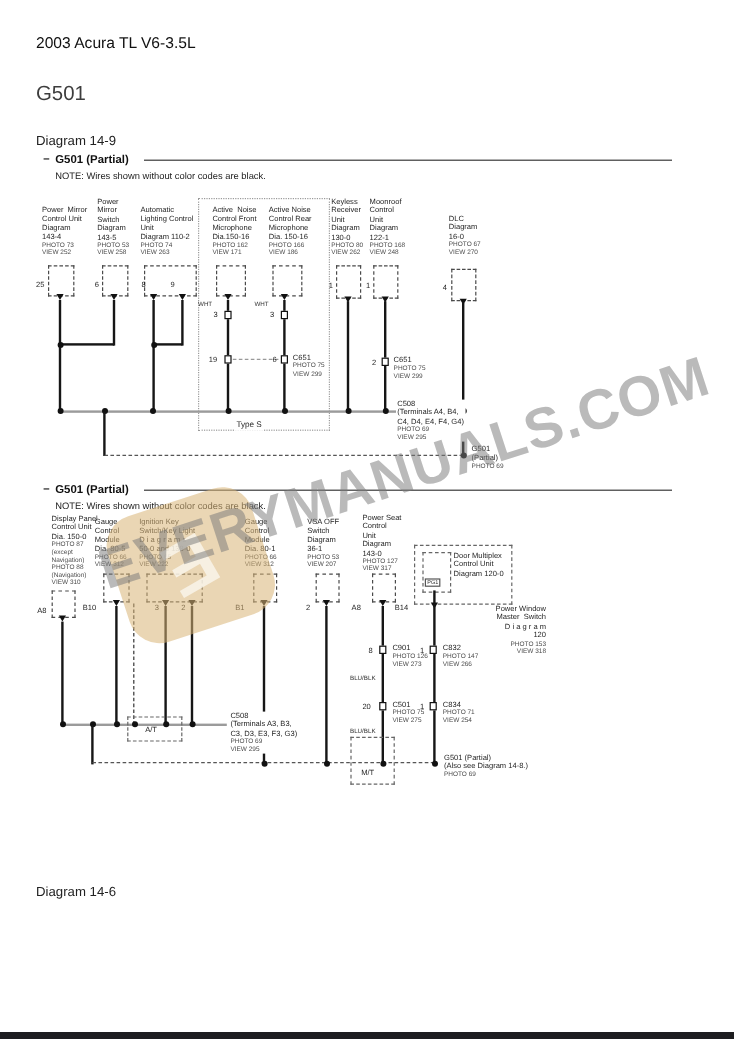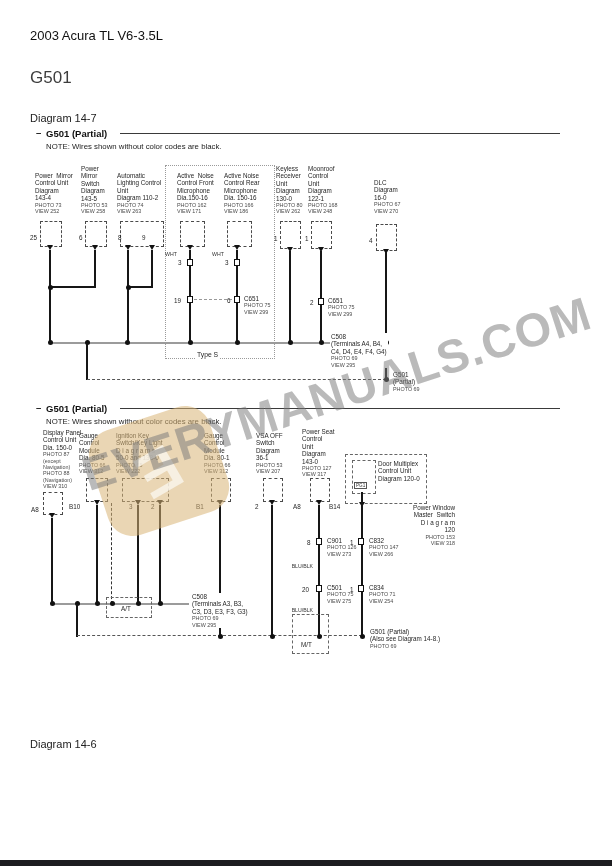--- a/index.html
+++ b/index.html
@@ -40,21 +40,21 @@
   .wm-glyph{font-size:62px;font-weight:bold;color:rgba(250,246,238,0.8);transform:scaleX(-1) rotate(12deg);}
   .bottom-bar{position:absolute;left:0;bottom:0;width:612px;height:6px;background:#1d1d20;}
 </style>
 </head>
 <body>
 
 <div class="page">
 
   <div class="vtitle" style="left:30px;top:28px">2003 Acura TL V6-3.5L</div>
   <div class="section" style="left:30px;top:68px">G501</div>
-  <div class="diagnum" style="left:30px;top:112px">Diagram 14-7</div>
+  <div class="diagnum" style="left:30px;top:112px">Diagram 14-9</div>
 
   <div class="bullet" style="left:36px;top:127px">–</div>
   <div class="dtitle" style="left:46px;top:128px">G501 (Partial)</div>
   <div class="drule" style="left:120px;top:133px;width:440px"></div>
   <div class="note" style="left:46px;top:142px">NOTE: Wires shown without color codes are black.</div>
 
   <div class="dotbox" style="left:165px;top:165px;width:108px;height:192px"></div>
   <div class="lbl tag" style="left:195px;top:351px;font-size:6.8px">Type S</div>
 
   <div class="lbl" style="left:35px;top:172px"><div>Power  Mirror</div><div>Control Unit</div><div>Diagram</div><div>143-4</div><div class="sub">PHOTO 73</div><div class="sub">VIEW 252</div></div>

